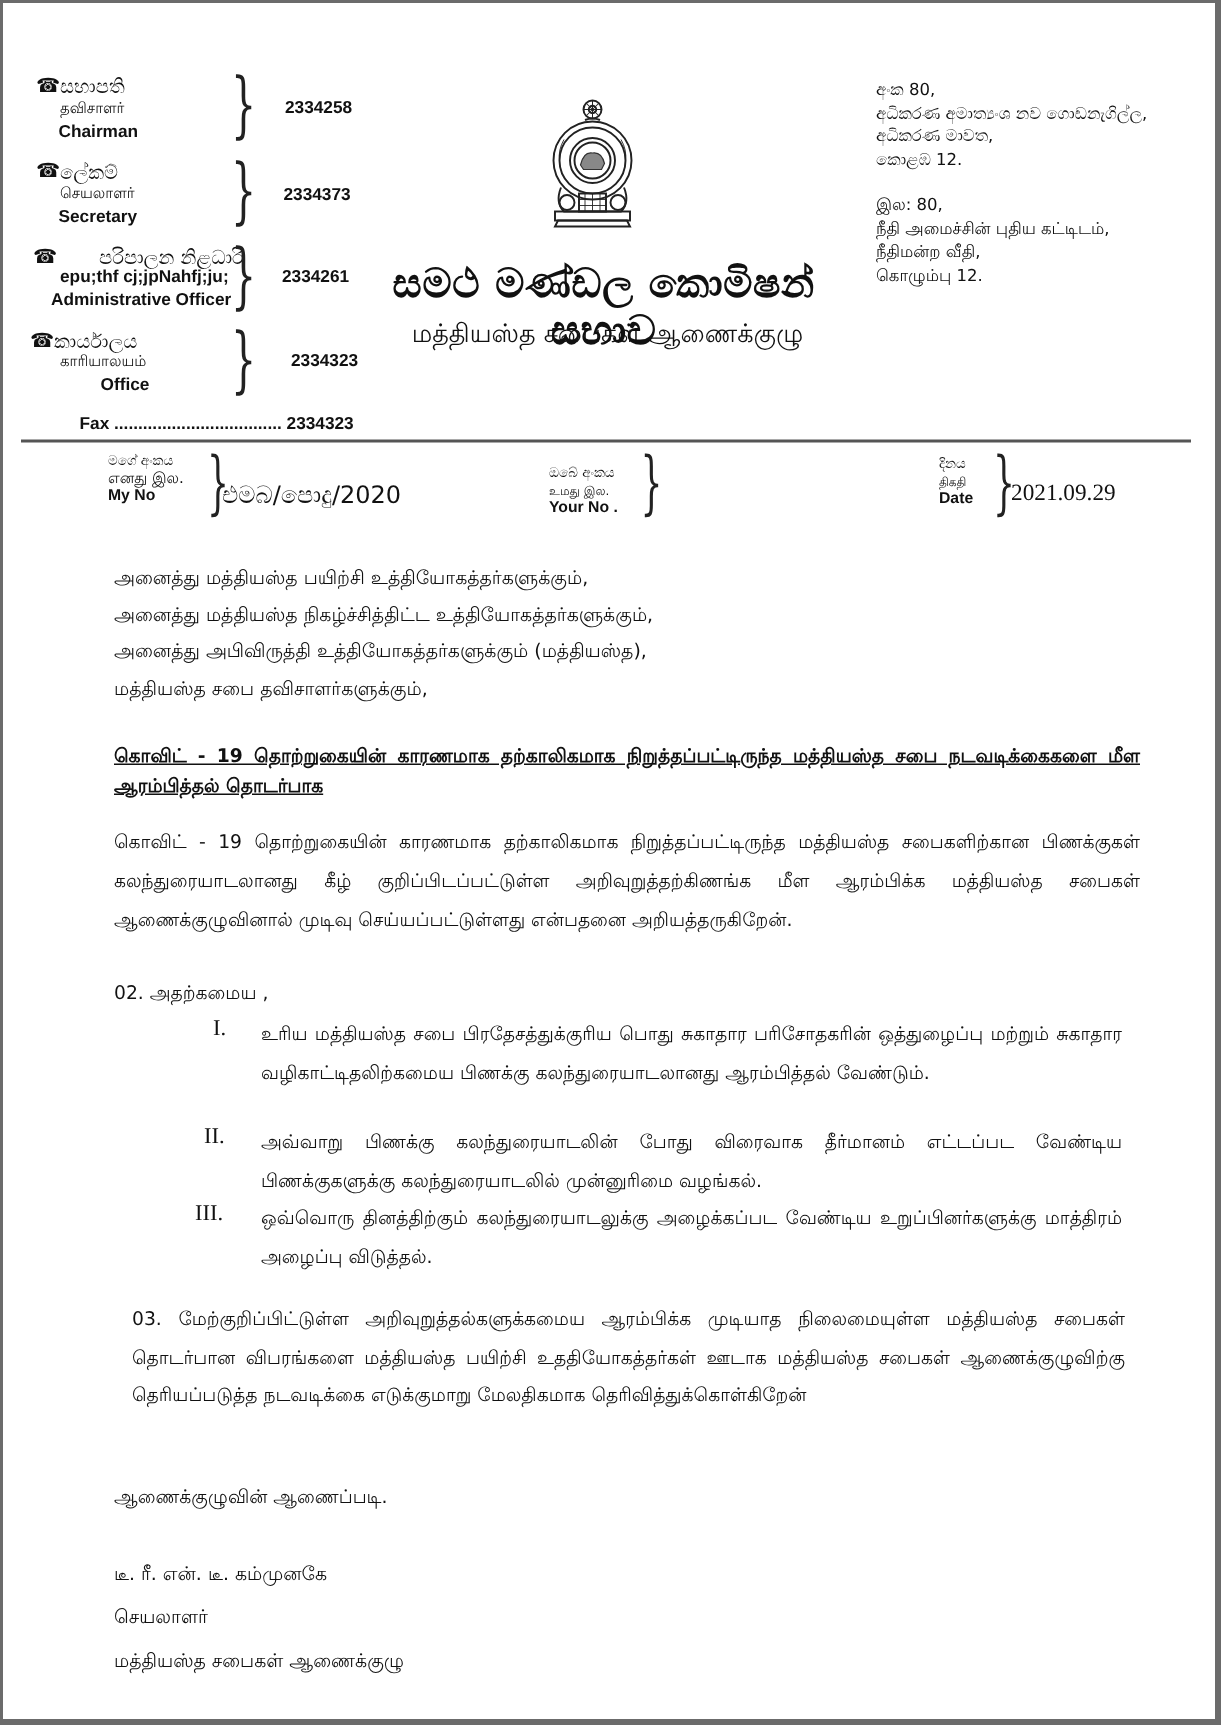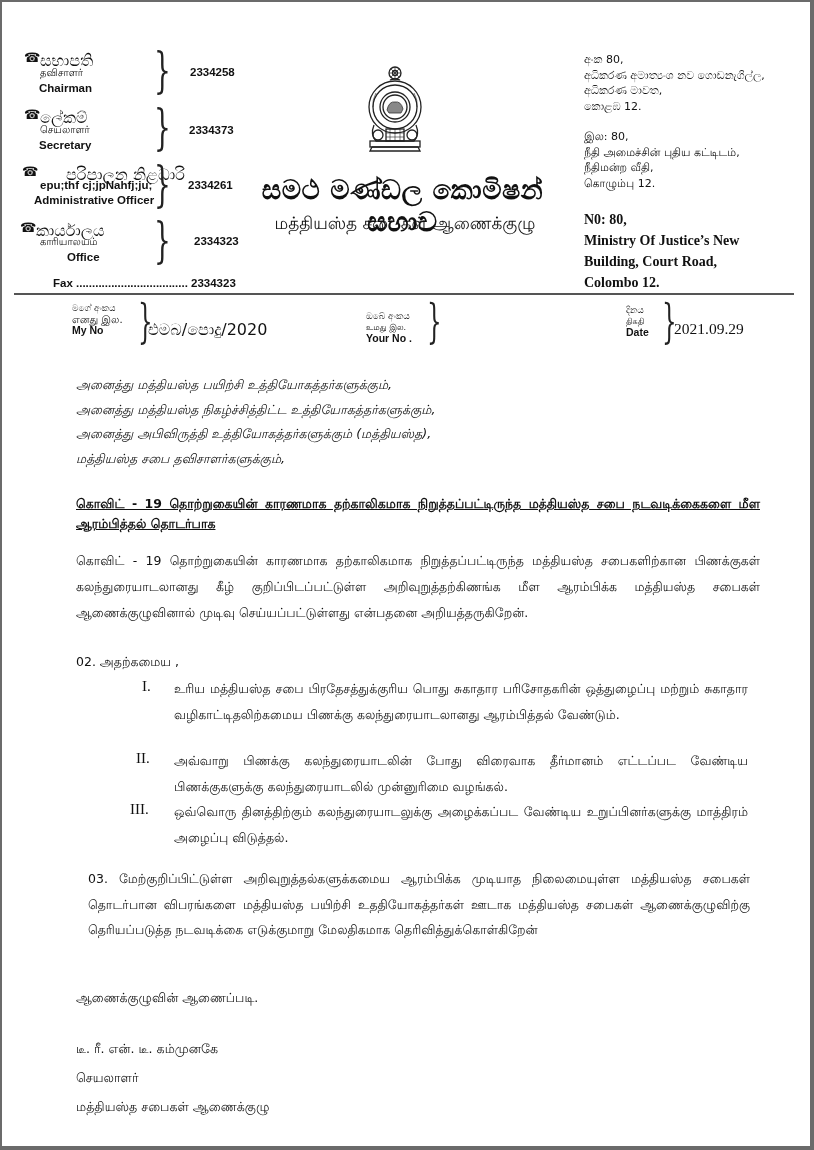--- a/index.html
+++ b/index.html
@@ -3,21 +3,21 @@
 <meta charset="utf-8">
 <style>
   * { box-sizing: border-box; margin: 0; padding: 0; }
   html, body { width: 814px; height: 1150px; background: #6b6b6b; }
   body { position: relative; overflow: hidden; font-family: "Liberation Serif", serif; color: #111; }
   .page {
     position: absolute; left: 2px; top: 2px; width: 808px; height: 1144px;
     background: #ffffff;
   }
   .c-icon { position: absolute; font-size: 13px; font-family: "DejaVu Sans", sans-serif; color: #111; }
-  .c-line1 { position: absolute; font-family: "DejaVu Sans", sans-serif; font-size: 16px; color: #111; }
+  .c-line1 { position: absolute; font-family: "DejaVu Sans", sans-serif; font-size: 13px; color: #111; }
   .c-line2 { position: absolute; font-family: "DejaVu Sans", sans-serif; font-size: 10px; color: #111; }
   .c-line3 { position: absolute; font-family: "Liberation Sans", sans-serif; font-weight: bold; font-size: 11.5px; color: #111; }
   .brace { position: absolute; font-family: "DejaVu Serif", serif; font-weight: 200; color: #222; line-height: 1; transform-origin: left center; }
   .phone { position: absolute; font-family: "Liberation Sans", sans-serif; font-weight: bold; font-size: 11.5px; margin-left: 20px; }
   .fax-line { position: absolute; left: 30px; top: 275px; font-family: "Liberation Sans", sans-serif; font-weight: bold; font-size: 11.5px; margin-left: 21px; }
   .hr-header { position: absolute; left: 12px; top: 291px; width: 780px; height: 2px; background: #555; }
 
   
   .emblem { position: absolute; left: 362px; top: 63px; width: 62px; height: 88px; }
 
@@ -121,26 +121,20 @@
     <div>අධිකරණ අමාත්‍යංශ නව ගොඩනැගිල්ල,</div>
     <div>අධිකරණ මාවත,</div>
     <div>කොළඹ 12.</div>
   </div>
   <div class="addr addr-ta">
     <div>இல: 80,</div>
     <div>நீதி அமைச்சின் புதிய கட்டிடம்,</div>
     <div>நீதிமன்ற வீதி,</div>
     <div>கொழும்பு 12.</div>
   </div>
-  <div class="addr addr-en">
-    <div>N0: 80,</div>
-    <div>Ministry Of Justice’s New</div>
-    <div>Building, Court  Road,</div>
-    <div>Colombo 12.</div>
-  </div>
 
   <div class="hr-header"></div>
 
   <div>
     <div class="ref-label" style="left:70px;top:301px;">
       <div>මගේ අංකය</div>
       <div style="font-size:10px;">எனது இல.</div>
       <b>My No</b>
     </div>
     <span class="brace" style="left:136px;top:296px;font-size:46px;transform:scaleX(0.5);">}</span>
@@ -160,21 +154,21 @@
   <div>
     <div class="ref-label" style="left:624px;top:303px;">
       <div>දිනය</div>
       <div style="font-size:8px;">திகதி</div>
       <b>Date</b>
     </div>
     <span class="brace" style="left:660px;top:296px;font-size:46px;transform:scaleX(0.5);">}</span>
     <span class="ref-value" style="left:672px;top:318px;font-size:15.5px;">2021.09.29</span>
   </div>
 
-  <div class="txt addressee" style="top:371px;font-style:italic;">
+  <div class="txt addressee" style="top:371px;">
     <div>அனைத்து மத்தியஸ்த பயிற்சி உத்தியோகத்தர்களுக்கும்,</div>
     <div>அனைத்து மத்தியஸ்த நிகழ்ச்சித்திட்ட உத்தியோகத்தர்களுக்கும்,</div>
     <div>அனைத்து அபிவிருத்தி உத்தியோகத்தர்களுக்கும் (மத்தியஸ்த),</div>
     <div>மத்தியஸ்த சபை தவிசாளர்களுக்கும்,</div>
   </div>
 
   <div class="txt subject">கொவிட் - 19 தொற்றுகையின் காரணமாக தற்காலிகமாக நிறுத்தப்பட்டிருந்த மத்தியஸ்த சபை நடவடிக்கைகளை மீள ஆரம்பித்தல் தொடர்பாக</div>
 
   <div class="txt para last-left" style="top:546px;">கொவிட் - 19 தொற்றுகையின் காரணமாக தற்காலிகமாக நிறுத்தப்பட்டிருந்த மத்தியஸ்த சபைகளிற்கான பிணக்குகள் கலந்துரையாடலானது கீழ் குறிப்பிடப்பட்டுள்ள அறிவுறுத்தற்கிணங்க மீள ஆரம்பிக்க மத்தியஸ்த சபைகள் ஆணைக்குழுவினால் முடிவு செய்யப்பட்டுள்ளது என்பதனை அறியத்தருகிறேன்.</div>
 

